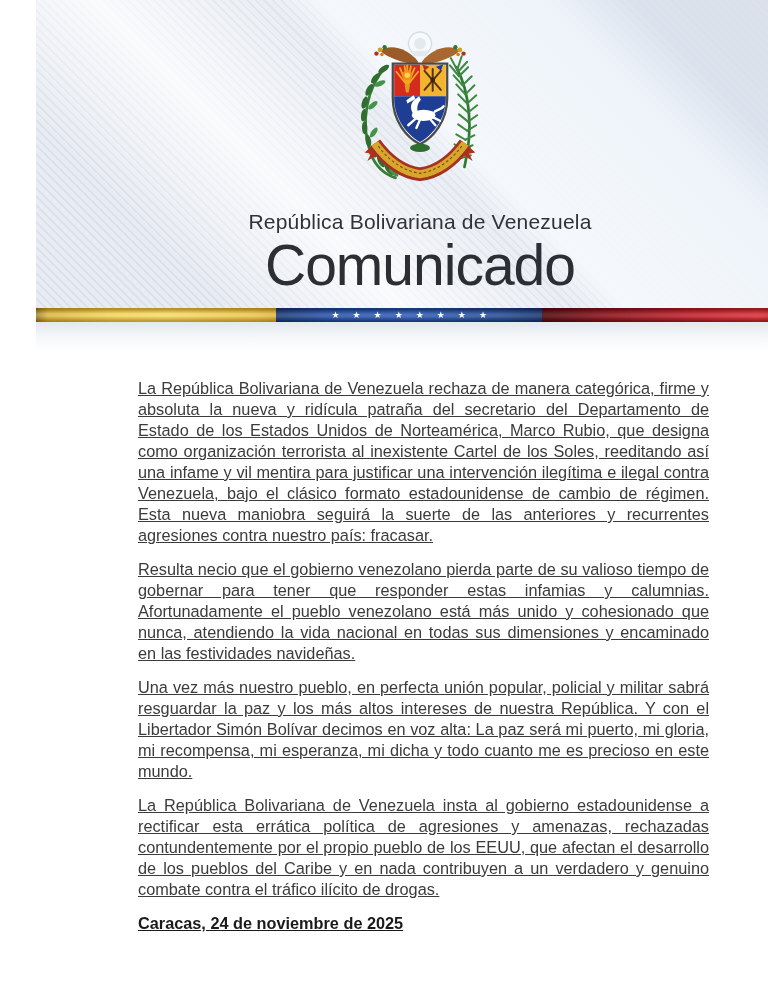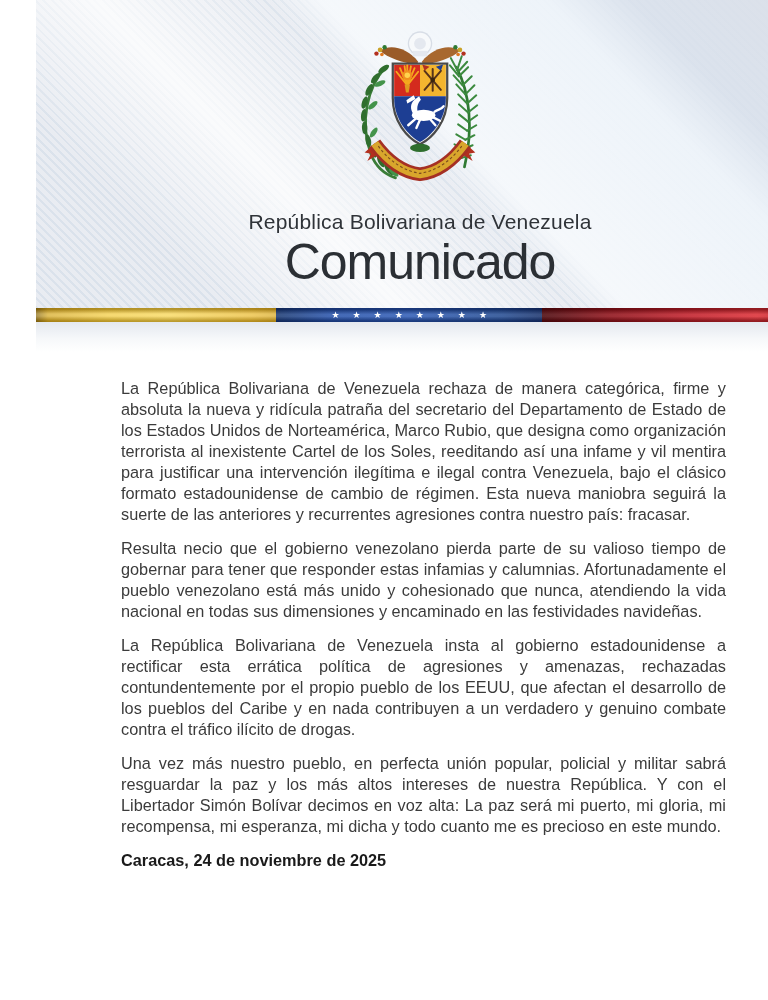--- a/index.html
+++ b/index.html
@@ -16,21 +16,21 @@
       linear-gradient(45deg, rgba(226,232,240,0) 0%, rgba(226,232,240,0) 50%,
         rgba(246,249,252,.95) 55%, rgba(238,244,250,.92) 76%,
         rgba(217,225,236,.85) 84%, rgba(219,224,233,.95) 100%),
       linear-gradient(45deg, rgba(255,255,255,0) 18%, rgba(255,255,255,.8) 34%,
         rgba(255,255,255,0) 52%),
       repeating-linear-gradient(45deg, rgba(201,215,229,.35) 0 2px,
         rgba(255,255,255,.18) 2px 6px);
   }
   .coa{width:186px;height:186px;display:block;}
   .country{font-size:21px;color:#2f3338;margin-top:4px;letter-spacing:.2px;}
-  .title{font-size:50px;font-weight:400;color:#2b2f34;margin:2px 0 0;
+  .title{font-size:57px;font-weight:400;color:#2b2f34;margin:2px 0 0;
          line-height:1.05;letter-spacing:-1px;}
   
   .flag-band{display:flex;height:14px;width:100%;}
   .seg{height:100%;}
   .seg.yellow{
     width:31.3%;
     background-image:
       linear-gradient(180deg, rgba(101,74,8,.45) 0 9%, rgba(255,255,255,.28) 42% 58%, rgba(101,74,8,.4) 93% 100%),
       linear-gradient(90deg,#8a6a10 0,#d5a81f 5%,#f2ca3a 30%,#f6d34a 55%,#e9b92c 90%,#d8a81f 100%);
   }
@@ -46,21 +46,21 @@
   .seg.red{
     flex:1;
     background-image:
       linear-gradient(180deg, rgba(60,4,8,.45) 0 10%, rgba(255,255,255,.12) 45% 60%, rgba(60,4,8,.45) 92% 100%),
       linear-gradient(90deg,#4c080d 0,#8d1119 25%,#c01f2a 55%,#dc2f36 82%,#b21822 100%);
   }
   .fade{height:30px;background:linear-gradient(180deg,#e4e8ef,#f6f8fa 55%,#ffffff);}
   
   .doc{padding:26px 78px 0 85px;color:#3b3b3b;font-size:16.3px;
        line-height:21px;text-align:justify;}
-  .doc p{margin:0 0 13px;}
+  .doc p{margin:0 17px 13px;text-decoration:underline;}
   .dateline{font-weight:bold;text-align:left;color:#1a1a1a;margin-top:3px;}
 </style>
 </head>
 <body>
 
 <div class="page">
 
   <header class="masthead">
 
     <svg class="coa" viewBox="0 0 200 205" aria-hidden="true">
@@ -199,18 +199,18 @@
     <div class="seg blue">
       <span class="stars">★★★★★★★★</span>
     </div>
     <div class="seg red"></div>
   </div>
   <div class="fade"></div>
 
   <main class="doc">
     <p>La República Bolivariana de Venezuela rechaza de manera categórica, firme y absoluta la nueva y ridícula patraña del secretario del Departamento de Estado de los Estados Unidos de Norteamérica, Marco Rubio, que designa como organización terrorista al inexistente Cartel de los Soles, reeditando así una infame y vil mentira para justificar una intervención ilegítima e ilegal contra Venezuela, bajo el clásico formato estadounidense de cambio de régimen. Esta nueva maniobra seguirá la suerte de las anteriores y recurrentes agresiones contra nuestro país: fracasar.</p>
     <p>Resulta necio que el gobierno venezolano pierda parte de su valioso tiempo de gobernar para tener que responder estas infamias y calumnias. Afortunadamente el pueblo venezolano está más unido y cohesionado que nunca, atendiendo la vida nacional en todas sus dimensiones y encaminado en las festividades navideñas.</p>
+    <p>Una vez más nuestro pueblo, en perfecta unión popular, policial y militar sabrá resguardar la paz y los más altos intereses de nuestra República. Y con el Libertador Simón Bolívar decimos en voz alta: La paz será mi puerto, mi gloria, mi recompensa, mi esperanza, mi dicha y todo cuanto me es precioso en este mundo.</p>
     <p>La República Bolivariana de Venezuela insta al gobierno estadounidense a rectificar esta errática política de agresiones y amenazas, rechazadas contundentemente por el propio pueblo de los EEUU, que afectan el desarrollo de los pueblos del Caribe y en nada contribuyen a un verdadero y genuino combate contra el tráfico ilícito de drogas.</p>
-    <p>Una vez más nuestro pueblo, en perfecta unión popular, policial y militar sabrá resguardar la paz y los más altos intereses de nuestra República. Y con el Libertador Simón Bolívar decimos en voz alta: La paz será mi puerto, mi gloria, mi recompensa, mi esperanza, mi dicha y todo cuanto me es precioso en este mundo.</p>
     <p class="dateline">Caracas, 24 de noviembre de 2025</p>
   </main>
 
 </div>
 
 </body></html>

